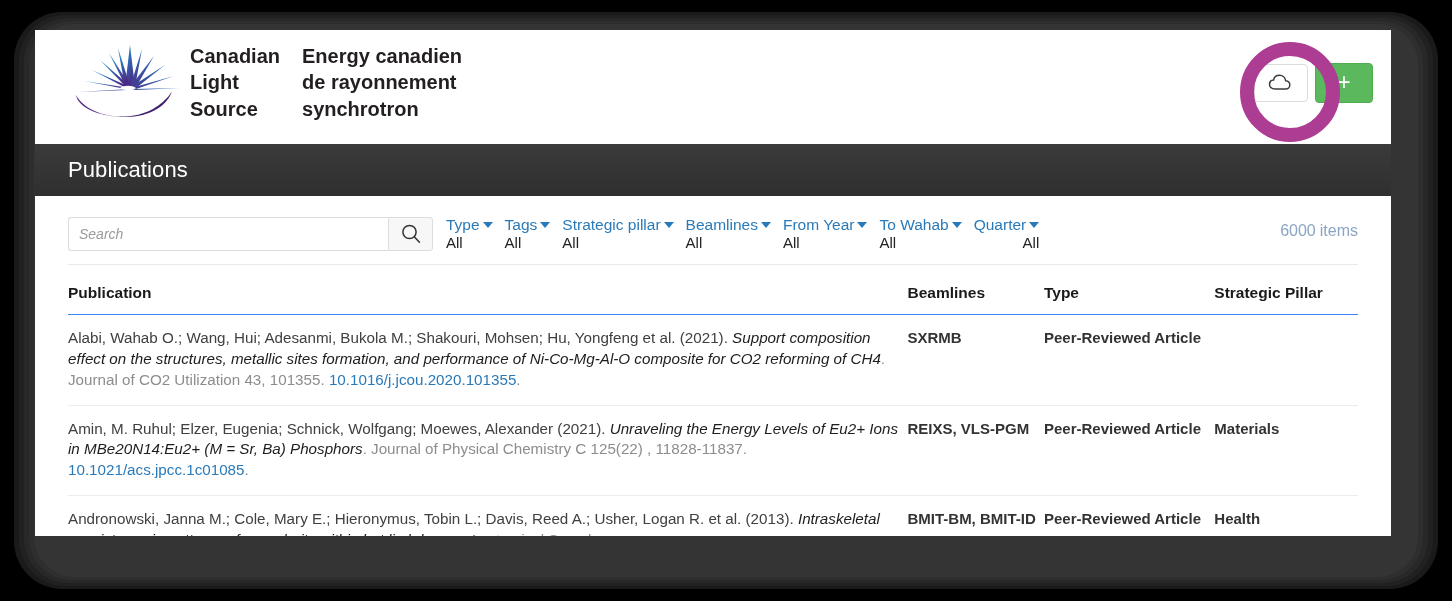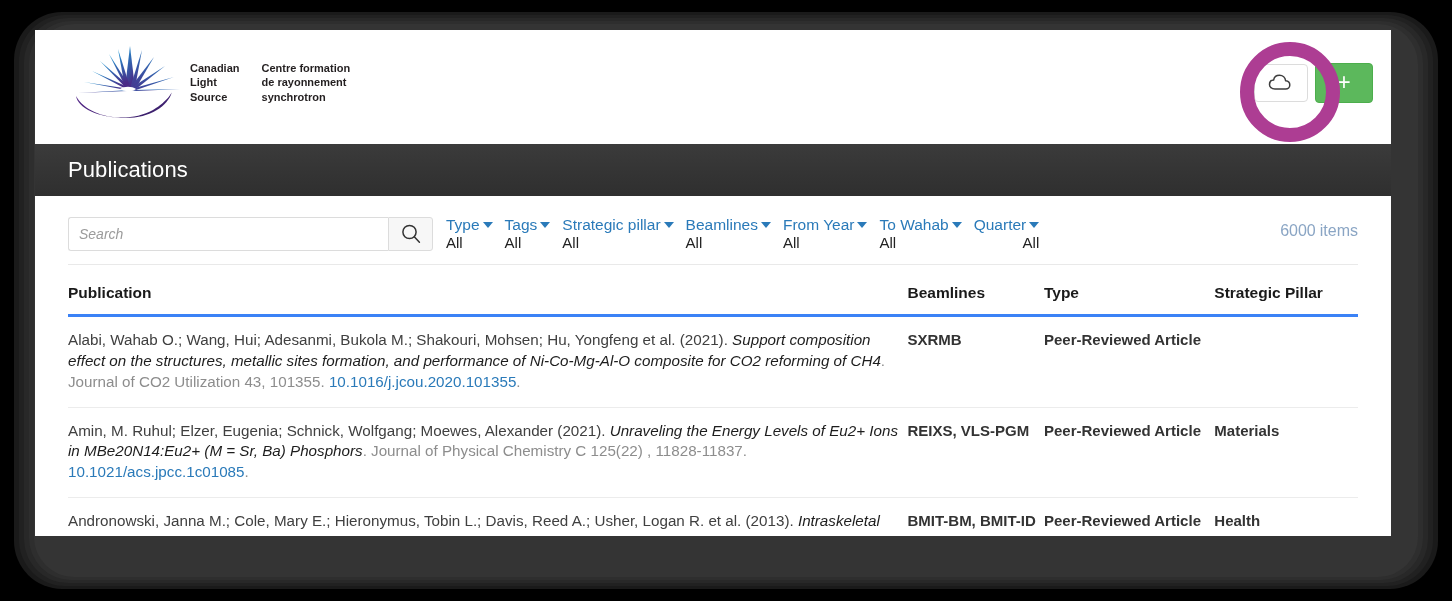--- a/index.html
+++ b/index.html
@@ -44,21 +44,21 @@
     background: #ffffff;
     display: flex;
     align-items: center;
     padding: 0 20px 0 33px;
   }
   #logo-block { display: flex; align-items: center; }
   #logo-mark { width: 118px; height: 78px; flex: none; }
   #logo-wordmark {
     display: flex;
     margin-left: 4px;
-    font-size: 11px;
+    font-size: 20px;
     font-weight: bold;
     color: #231f20;
     line-height: 1.32;
   }
   #logo-wordmark .col { margin-right: 22px; white-space: nowrap;}
   #logo-wordmark .col:last-child { margin-right: 0; }
 
   #header-actions {
     position: absolute;
     right: 18px; top: 50%;
@@ -192,21 +192,21 @@
     border-collapse: collapse;
     table-layout: fixed;
   }
   #pub-table thead th {
     text-align: left;
     vertical-align: bottom;
     font-size: 15.5px;
     font-weight: bold;
     color: #1a1a1a;
     padding: 18px 8px 11px 0;
-    border-bottom: 3px solid #3b82f6;
+    border-bottom: 1px solid #3b82f6;
     border-top: 1px solid #e9e9e9;
     line-height: 1.3;
   }
   #pub-table tbody td {
     vertical-align: top;
     padding: 13px 8px 14px 0;
     border-bottom: 1px solid #ececec;
     font-size: 15px;
     color: #333;
     line-height: 1.35;
@@ -266,21 +266,21 @@
         <path d="M8 52 C20 74 60 80 85 66 C100 57 104 48 104 48 C100 62 82 74 58 74 C30 74 10 64 8 52 Z" fill="url(#gB)"></path>
         <path d="M52 45 C56 42 64 42 68 45 C64 48 56 48 52 45 Z" fill="#ffffff"></path>
       </svg>
       <div id="logo-wordmark">
         <div class="col">
           <div>Canadian</div>
           <div>Light</div>
           <div>Source</div>
         </div>
         <div class="col">
-          <div>Centre formation</div>
+          <div>Energy canadien</div>
           <div>de rayonnement</div>
           <div>synchrotron</div>
         </div>
       </div>
     </div>
 
     <div id="header-actions">
       <div id="export-button">
         <svg width="26" height="20" viewBox="0 0 26 20">
           <path d="M7 16 C3.2 16 1.5 13.6 1.5 11.4 C1.5 9 3.3 7.2 5.6 7.1 C6.1 4.3 8.5 2.3 11.5 2.3 C14.7 2.3 17.3 4.7 17.6 7.8 C20 8 21.8 9.8 21.8 12 C21.8 14.3 20 16 17.6 16 Z" fill="none" stroke="#3d3d3d" stroke-width="1.5" stroke-linejoin="round"></path>

